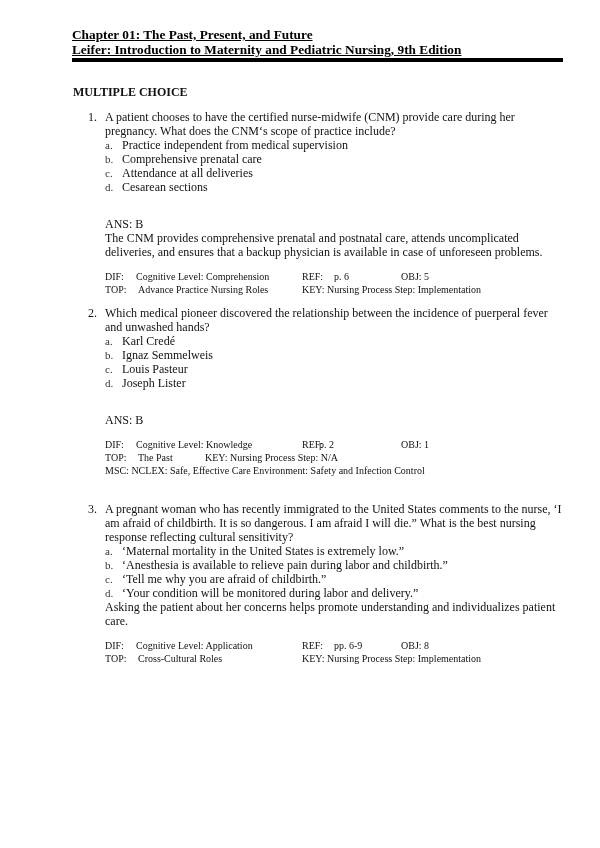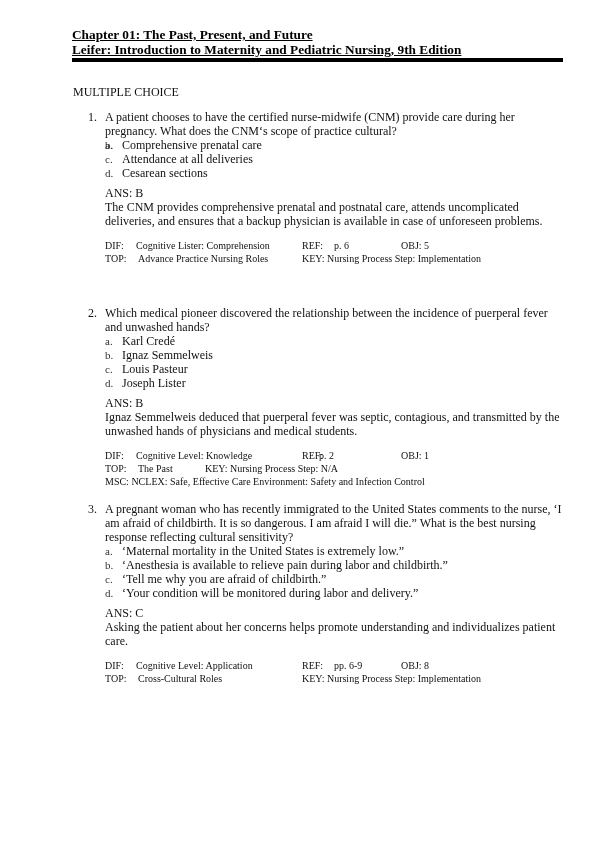--- a/index.html
+++ b/index.html
@@ -13,62 +13,62 @@
     font-weight: bold; font-size: 13.3px; line-height: 15px; white-space: nowrap;
     color: #000;
     text-decoration: underline;
   }
   .rule {
     position: absolute; left: 72px; top: 58px; width: 491px; height: 4px;
     background: #000;
   }
   .section-title {
     position: absolute; left: 73px; top: 85px;
-    font-weight: normal; font-size: 12px; line-height: 14px; color: #111;
+    font-weight: bold; font-size: 12px; line-height: 14px; color: #111;
   }
   .q { position: absolute; left: 88px; width: 480px; font-size: 12px; line-height: 14px; }
   .q .stem { position: relative; padding-left: 17px; }
   .q .num { position: absolute; left: 0; top: 0; }
   .q .opts { margin: 0; padding: 0; list-style: none; }
   .q .opt { position: relative; padding-left: 34px; white-space: nowrap; }
   .q .opt .letter { position: absolute; left: 17px; font-size: 11px; color: #333; }
-  .q .ans { margin-top: 6px; padding-left: 17px; }
+  .q .ans { margin-top: 23px; padding-left: 17px; }
   .q .rat { padding-left: 17px; }
   .q .meta { margin-top: 11px; padding-left: 17px; font-size: 10px; line-height: 13px; white-space: nowrap; }
   .q .meta .row { position: relative; height: 13px; }
   .q .meta span.cell { position: absolute; top: 0; }
 </style>
 </head>
 <body>
 
 <div class="header">
   <div class="line">Chapter 01: The Past, Present, and Future</div>
   <div class="line">Leifer: Introduction to Maternity and Pediatric Nursing, 9th Edition</div>
 </div>
 <div class="rule"></div>
 
 <div class="section-title">MULTIPLE CHOICE</div>
 
 <div class="q" style="top:110px;">
   <div class="stem">
     <span class="num">1.</span>
-    <span>A patient chooses to have the certified nurse-midwife (CNM) provide care during her pregnancy. What does the CNM‘s scope of practice cultural?</span>
+    <span>A patient chooses to have the certified nurse-midwife (CNM) provide care during her pregnancy. What does the CNM‘s scope of practice include?</span>
   </div>
   <ul class="opts">
-    <li class="opt"><span class="letter">a.</span></li>
+    <li class="opt"><span class="letter">a.</span><span>Practice independent from medical supervision</span></li>
     <li class="opt"><span class="letter">b.</span><span>Comprehensive prenatal care</span></li>
     <li class="opt"><span class="letter">c.</span><span>Attendance at all deliveries</span></li>
     <li class="opt"><span class="letter">d.</span><span>Cesarean sections</span></li>
   </ul>
   <div class="ans">ANS:  B</div>
   <div class="rat">The CNM provides comprehensive prenatal and postnatal care, attends uncomplicated deliveries, and ensures that a backup physician is available in case of unforeseen problems.</div>
   <div class="meta">
     <div class="row">
       <span class="cell" style="left:0">DIF:</span>
-      <span class="cell" style="left:31px">Cognitive Lister: Comprehension</span>
+      <span class="cell" style="left:31px">Cognitive Level: Comprehension</span>
       <span class="cell" style="left:197px">REF:</span>
       <span class="cell" style="left:229px">p. 6</span>
       <span class="cell" style="left:296px">OBJ: 5</span>
     </div>
     <div class="row">
       <span class="cell" style="left:0">TOP:</span>
       <span class="cell" style="left:33px">Advance Practice Nursing Roles</span>
       <span class="cell" style="left:197px">KEY: Nursing Process Step: Implementation</span>
     </div>
   </div>
@@ -79,21 +79,20 @@
     <span class="num">2.</span>
     <span>Which medical pioneer discovered the relationship between the incidence of puerperal fever and unwashed hands?</span>
   </div>
   <ul class="opts">
     <li class="opt"><span class="letter">a.</span><span>Karl Credé</span></li>
     <li class="opt"><span class="letter">b.</span><span>Ignaz Semmelweis</span></li>
     <li class="opt"><span class="letter">c.</span><span>Louis Pasteur</span></li>
     <li class="opt"><span class="letter">d.</span><span>Joseph Lister</span></li>
   </ul>
   <div class="ans">ANS:  B</div>
-  <div class="rat">Ignaz Semmelweis deduced that puerperal fever was septic, contagious, and transmitted by the unwashed hands of physicians and medical students.</div>
   <div class="meta">
     <div class="row">
       <span class="cell" style="left:0">DIF:</span>
       <span class="cell" style="left:31px">Cognitive Level: Knowledge</span>
       <span class="cell" style="left:197px">REF:</span>
       <span class="cell" style="left:214px">p. 2</span>
       <span class="cell" style="left:296px">OBJ: 1</span>
     </div>
     <div class="row">
       <span class="cell" style="left:0">TOP:</span>
@@ -110,21 +109,20 @@
   <div class="stem">
     <span class="num">3.</span>
     <span>A pregnant woman who has recently immigrated to the United States comments to the nurse, ‘I am afraid of childbirth. It is so dangerous. I am afraid I will die.” What is the best nursing response reflecting cultural sensitivity?</span>
   </div>
   <ul class="opts">
     <li class="opt"><span class="letter">a.</span><span>‘Maternal mortality in the United States is extremely low.”</span></li>
     <li class="opt"><span class="letter">b.</span><span>‘Anesthesia is available to relieve pain during labor and childbirth.”</span></li>
     <li class="opt"><span class="letter">c.</span><span>‘Tell me why you are afraid of childbirth.”</span></li>
     <li class="opt"><span class="letter">d.</span><span>‘Your condition will be monitored during labor and delivery.”</span></li>
   </ul>
-  <div class="ans">ANS: C</div>
   <div class="rat">Asking the patient about her concerns helps promote understanding and individualizes patient care.</div>
   <div class="meta">
     <div class="row">
       <span class="cell" style="left:0">DIF:</span>
       <span class="cell" style="left:31px">Cognitive Level: Application</span>
       <span class="cell" style="left:197px">REF:</span>
       <span class="cell" style="left:229px">pp. 6-9</span>
       <span class="cell" style="left:296px">OBJ: 8</span>
     </div>
     <div class="row">

